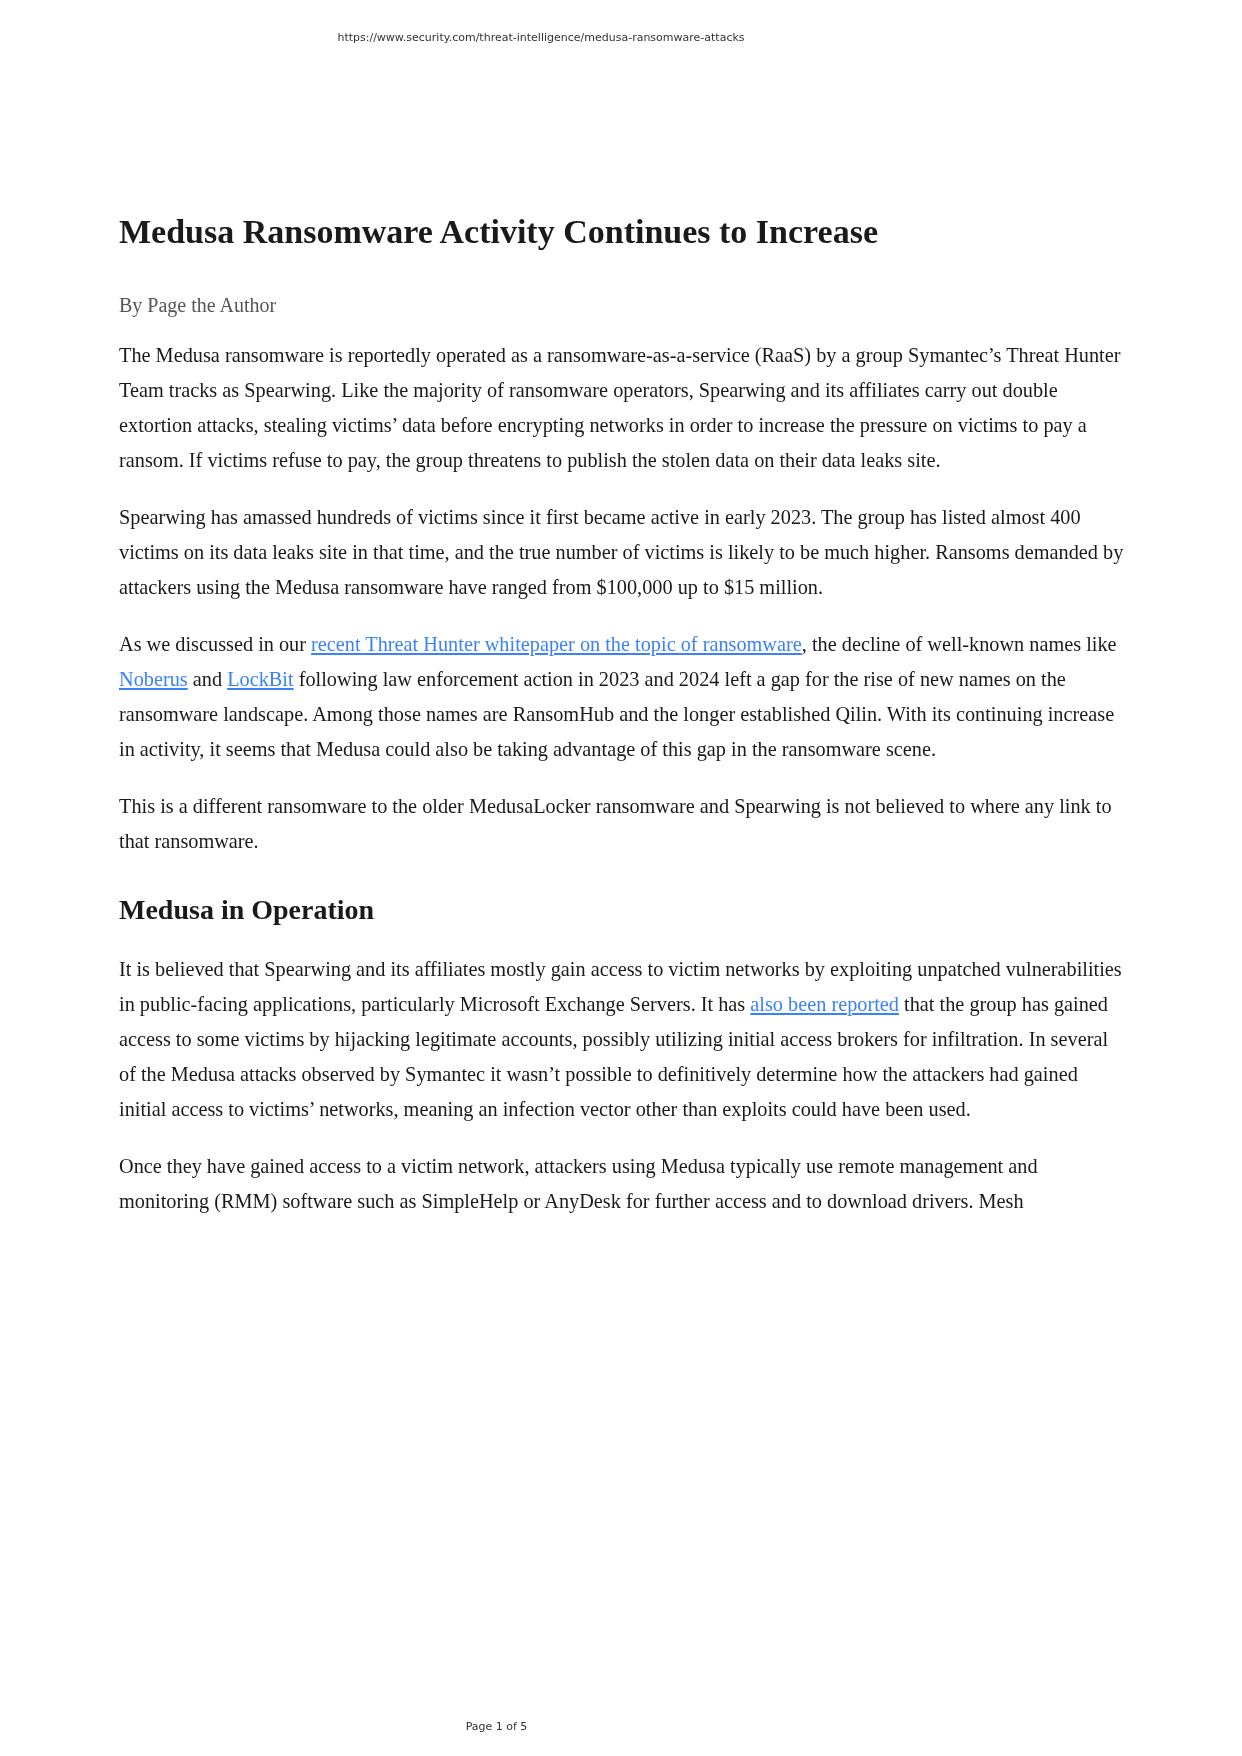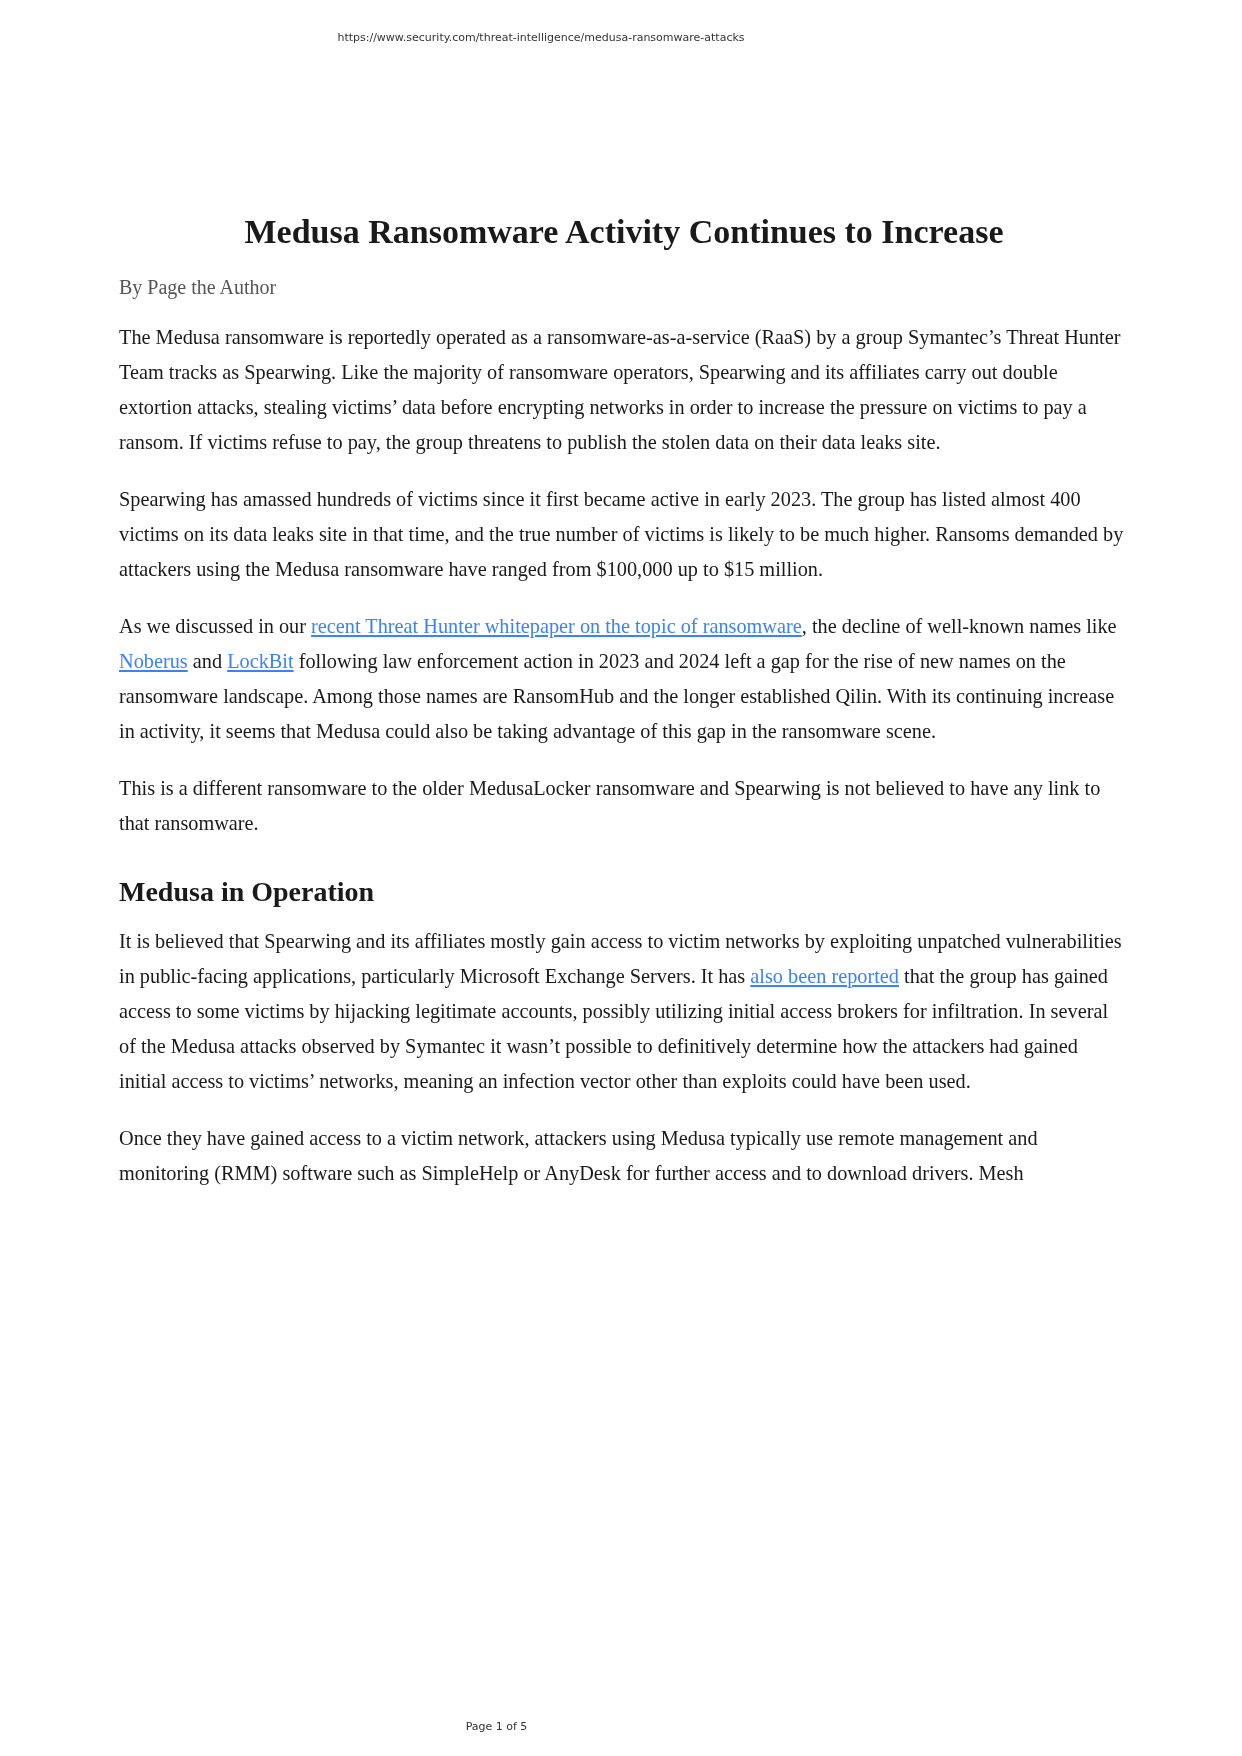--- a/index.html
+++ b/index.html
@@ -11,46 +11,46 @@
     .page-footer {
       position: absolute; top: 1720px; left: 0; width: 993px; text-align: center;
       font-family: "DejaVu Sans", sans-serif; font-size: 11px; color: #333333;
     }
     .content {
       position: absolute; top: 212px; left: 119px; width: 1010px;
       font-family: "Liberation Serif", serif; color: #1a1a1a;
     }
     h1 {
       font-family: "Liberation Serif", serif; font-weight: bold;
-      font-size: 34px; line-height: 40px; margin: 0 0 22px 0; color: #1a1a1a; text-align: center;
+      font-size: 34px; line-height: 40px; margin: 0 0 40px 0; color: #1a1a1a;
     }
     .byline { font-size: 20px; line-height: 26px; color: #555555; margin: 0 0 20px 0; }
     .archived { font-size: 18px; line-height: 24px; color: #777777; margin: 0 0 18px 0; }
     p.body { font-size: 20.3px; line-height: 35px; margin: 0 0 22px 0; }
     h2 {
       font-family: "Liberation Serif", serif; font-weight: bold;
-      font-size: 28px; line-height: 34px; margin: 34px 0 15px 0; color: #1a1a1a;
+      font-size: 28px; line-height: 34px; margin: 34px 0 25px 0; color: #1a1a1a;
     }
     a { color: #3b82f6; text-decoration: underline; }
   </style>
 </head>
 <body>
 
 <div class="url-header">https://www.security.com/threat-intelligence/medusa-ransomware-attacks</div>
 
 <div class="content">
   <h1>Medusa Ransomware Activity Continues to Increase</h1>
   <div class="byline">By Page the Author</div>
 
   <p class="body">The Medusa ransomware is reportedly operated as a ransomware-as-a-service (RaaS) by a group Symantec’s Threat Hunter Team tracks as Spearwing. Like the majority of ransomware operators, Spearwing and its affiliates carry out double extortion attacks, stealing victims’ data before encrypting networks in order to increase the pressure on victims to pay a ransom. If victims refuse to pay, the group threatens to publish the stolen data on their data leaks site.</p>
   <p class="body">Spearwing has amassed hundreds of victims since it first became active in early 2023. The group has listed almost 400 victims on its data leaks site in that time, and the true number of victims is likely to be much higher. Ransoms demanded by attackers using the Medusa ransomware have ranged from $100,000 up to $15 million.</p>
 
   <p class="body"><span>As we discussed in our </span><a href="#">recent Threat Hunter whitepaper on the topic of ransomware</a><span>, the decline of well-known names like </span><a href="#">Noberus</a><span> and </span><a href="#">LockBit</a><span> following law enforcement action in 2023 and 2024 left a gap for the rise of new names on the ransomware landscape. Among those names are RansomHub and the longer established Qilin. With its continuing increase in activity, it seems that Medusa could also be taking advantage of this gap in the ransomware scene.</span></p>
 
-  <p class="body">This is a different ransomware to the older MedusaLocker ransomware and Spearwing is not believed to have any link to that ransomware.</p>
+  <p class="body">This is a different ransomware to the older MedusaLocker ransomware and Spearwing is not believed to where any link to that ransomware.</p>
 
   <h2>Medusa in Operation</h2>
 
   <p class="body"><span>It is believed that Spearwing and its affiliates mostly gain access to victim networks by exploiting unpatched vulnerabilities in public-facing applications, particularly Microsoft Exchange Servers. It has </span><a href="#">also been reported</a><span> that the group has gained access to some victims by hijacking legitimate accounts, possibly utilizing initial access brokers for infiltration. In several of the Medusa attacks observed by Symantec it wasn’t possible to definitively determine how the attackers had gained initial access to victims’ networks, meaning an infection vector other than exploits could have been used.</span></p>
 
   <p class="body">Once they have gained access to a victim network, attackers using Medusa typically use remote management and monitoring (RMM) software such as SimpleHelp or AnyDesk for further access and to download drivers. Mesh</p>
 </div>
 
 <div class="page-footer">Page 1 of 5</div>
 

